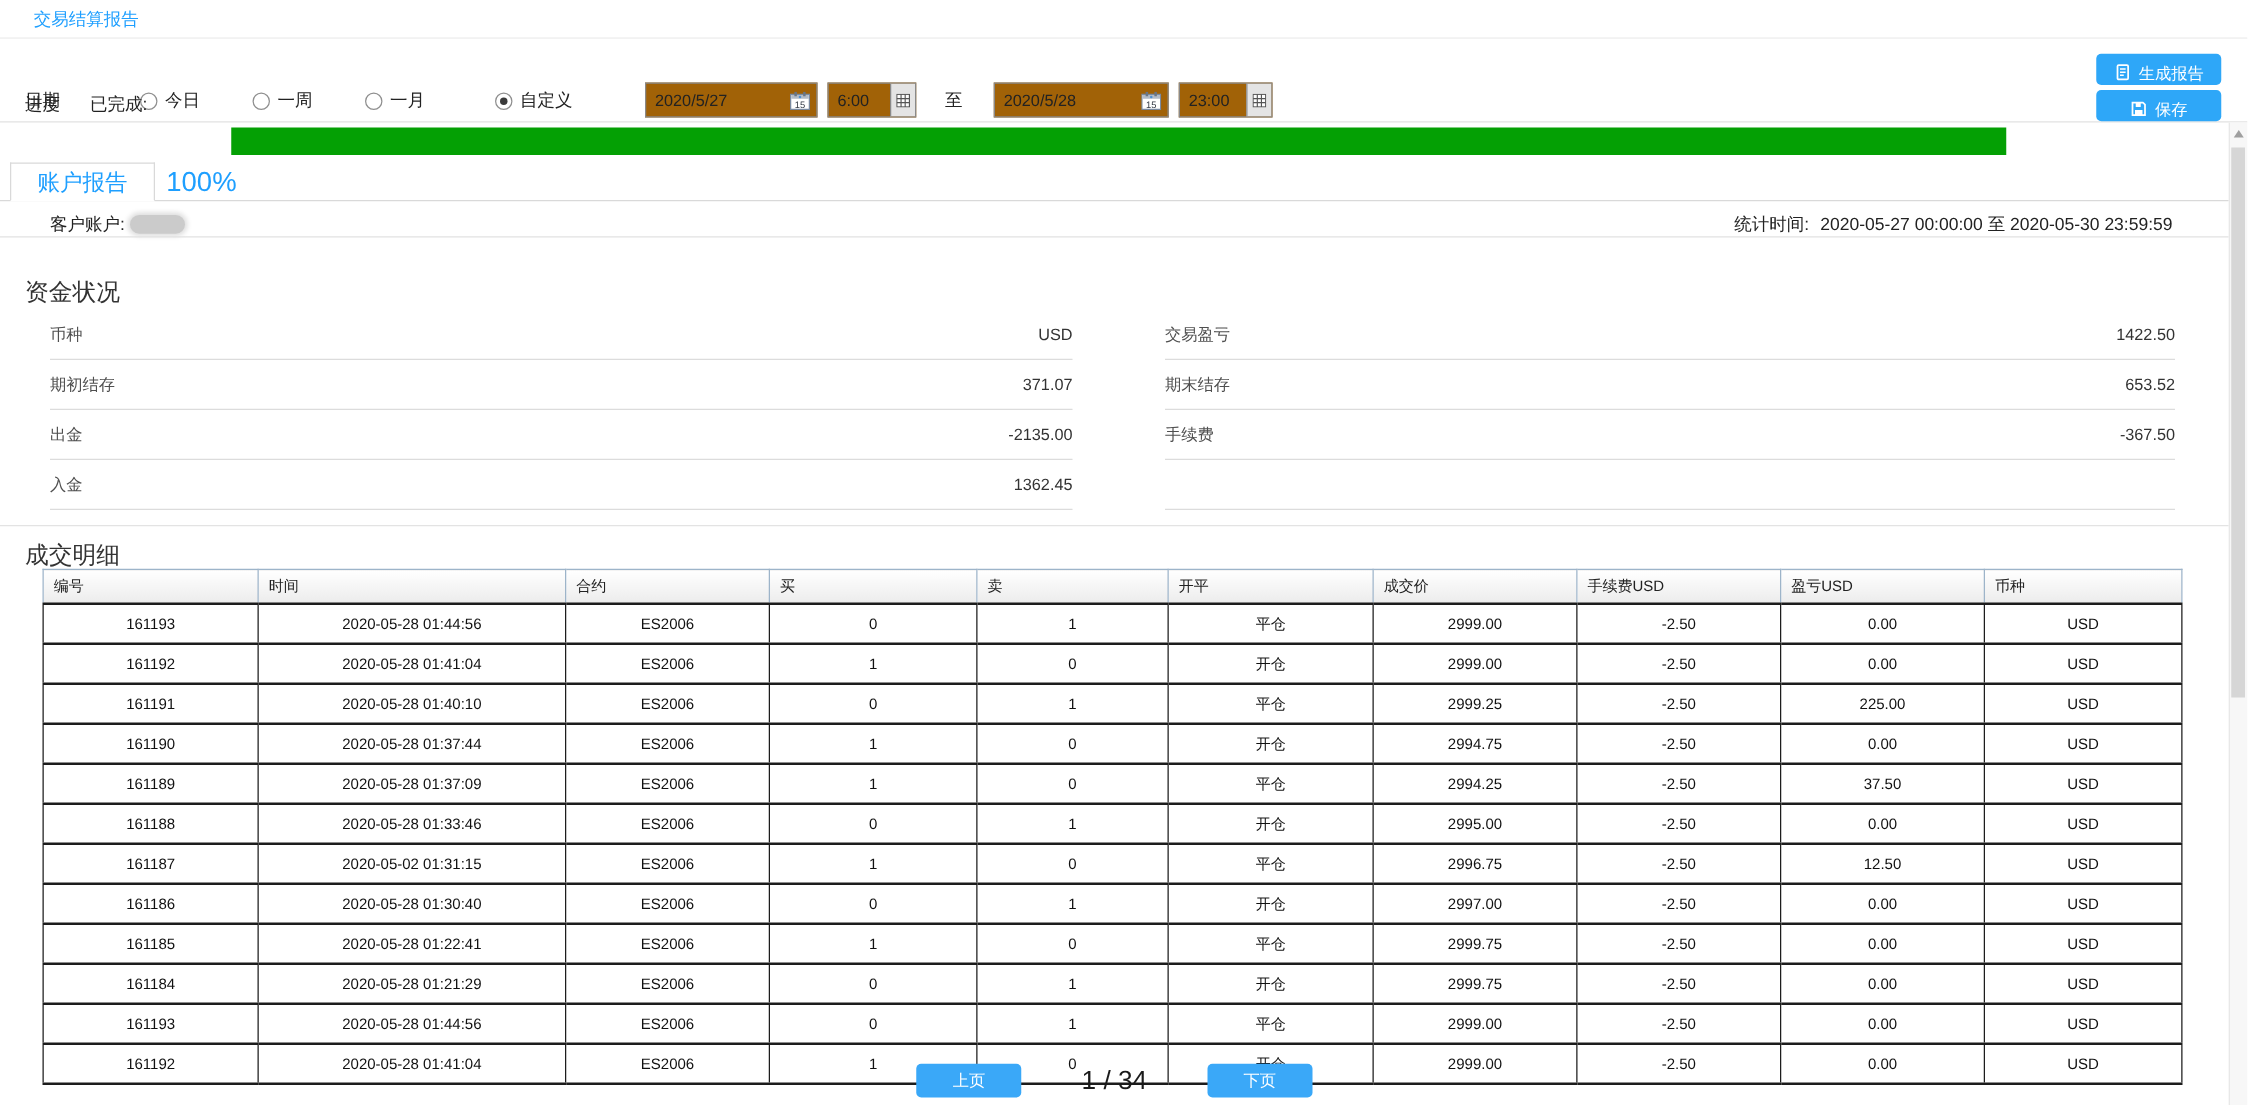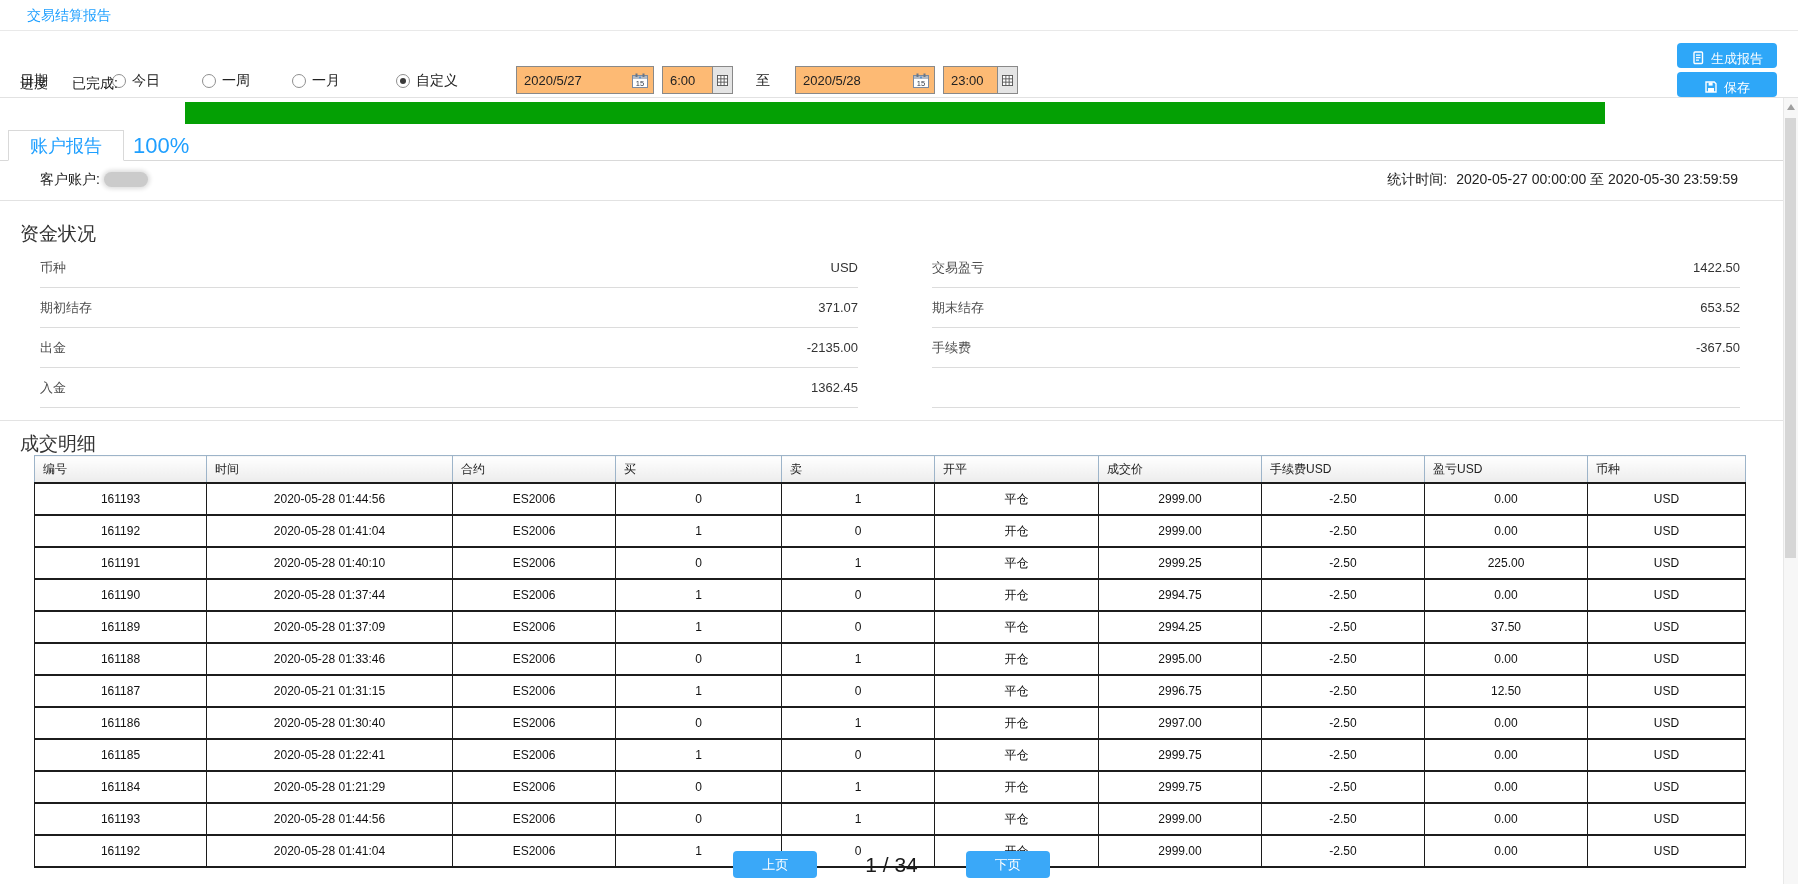--- a/index.html
+++ b/index.html
@@ -10,35 +10,35 @@
   .titlebar{position:absolute;left:0;top:0;width:100%;height:30px;background:#fff;border-bottom:1px solid #e9e9e9;}
   .page-title{position:absolute;left:16px;top:7px;font-size:14px;margin-left:11px;}
 
   
   .toolbar{position:absolute;left:0;top:31px;width:100%;height:66px;background:#fff;border-bottom:1px solid #e2e2e2;}
   .tb-label{position:absolute;font-size:14px;color:#222;}
   .radio{position:absolute;top:41px;display:flex;align-items:center;}
   .radio .circle{width:14px;height:14px;border:1px solid #8f8f8f;border-radius:50%;background:#fff;box-sizing:border-box;position:relative;}
   .radio.checked .circle::after{content:"";position:absolute;left:3px;top:3px;width:6px;height:6px;border-radius:50%;background:#3a3a3a;}
   .radio .rlabel{margin-left:6px;font-size:14px;}
-  .input{position:absolute;top:35px;height:28px;border:1px solid #898989;background:#fdba74;box-sizing:border-box;display:flex;align-items:center;}
+  .input{position:absolute;top:35px;height:28px;border:1px solid #898989;background:#a16207;box-sizing:border-box;display:flex;align-items:center;}
   .input .val{font-size:13px;padding-left:7px;flex:1;white-space:nowrap;}
   .cal-ic{width:16px;height:15px;margin-right:5px;flex:none;}
   .grid-btn{width:19px;align-self:stretch;background:#e4e4e4;border-left:1px solid #898989;display:flex;align-items:center;justify-content:center;flex:none;}
   .btn{position:absolute;right:21px;width:100px;height:25px;border-radius:4px;color:#fff;font-size:13px;
        display:flex;align-items:flex-end;justify-content:center;gap:6px;background:#2ea7f8;}
   .pct{position:absolute;left:133px;top:68px;font-size:22px;margin-top:34px;}
   .pbar{position:absolute;left:185px;top:71px;width:1420px;height:22px;background:#04a004;}
 
   
   .tabstrip{position:absolute;left:0;top:130px;width:1783px;height:31px;border-bottom:1px solid #d9d9d9;box-sizing:border-box;}
   .tab{position:absolute;left:8px;top:0;width:116px;height:31px;box-sizing:border-box;background:#fff;
        border:1px solid #d9d9d9;border-bottom:1px solid #fff;display:flex;align-items:center;justify-content:center;
        font-size:18px;}
-  .acct-row{position:absolute;left:0;top:162px;width:1783px;height:39px;border-bottom:1px solid #e2e2e2;box-sizing:border-box;text-decoration:underline;}
+  .acct-row{position:absolute;left:0;top:162px;width:1783px;height:28px;border-bottom:1px solid #e2e2e2;box-sizing:border-box;text-decoration:underline;}
   .acct-label{position:absolute;left:40px;top:9px;font-size:14px;color:#222;}
   .acct-pill{position:absolute;left:104px;top:10px;width:44px;height:15px;border-radius:8px;background:#cbcbcb;box-shadow:0 0 4px 2px #dedede;}
   .stats{position:absolute;right:45px;top:9px;font-size:14px;color:#222;display:flex;gap:9px;white-space:nowrap;}
 
   .sec-title{position:absolute;left:20px;font-size:19px;color:#333;}
   .fund-col{position:absolute;top:248px;}
   .fund-col.left{left:40px;width:818px;}
   .fund-col.right{left:932px;width:808px;}
   .fund-row{height:40px;border-bottom:1px solid #dcdcdc;display:flex;align-items:center;justify-content:space-between;box-sizing:border-box;}
   .fund-row .flabel{font-size:13px;color:#4f4f4f;}
@@ -318,21 +318,21 @@
           <td>0</td>
           <td>1</td>
           <td>开仓</td>
           <td>2995.00</td>
           <td>-2.50</td>
           <td>0.00</td>
           <td>USD</td>
         </tr>
         <tr>
           <td>161187</td>
-          <td>2020-05-21 01:31:15</td>
+          <td>2020-05-02 01:31:15</td>
           <td>ES2006</td>
           <td>1</td>
           <td>0</td>
           <td>平仓</td>
           <td>2996.75</td>
           <td>-2.50</td>
           <td>12.50</td>
           <td>USD</td>
         </tr>
         <tr>

